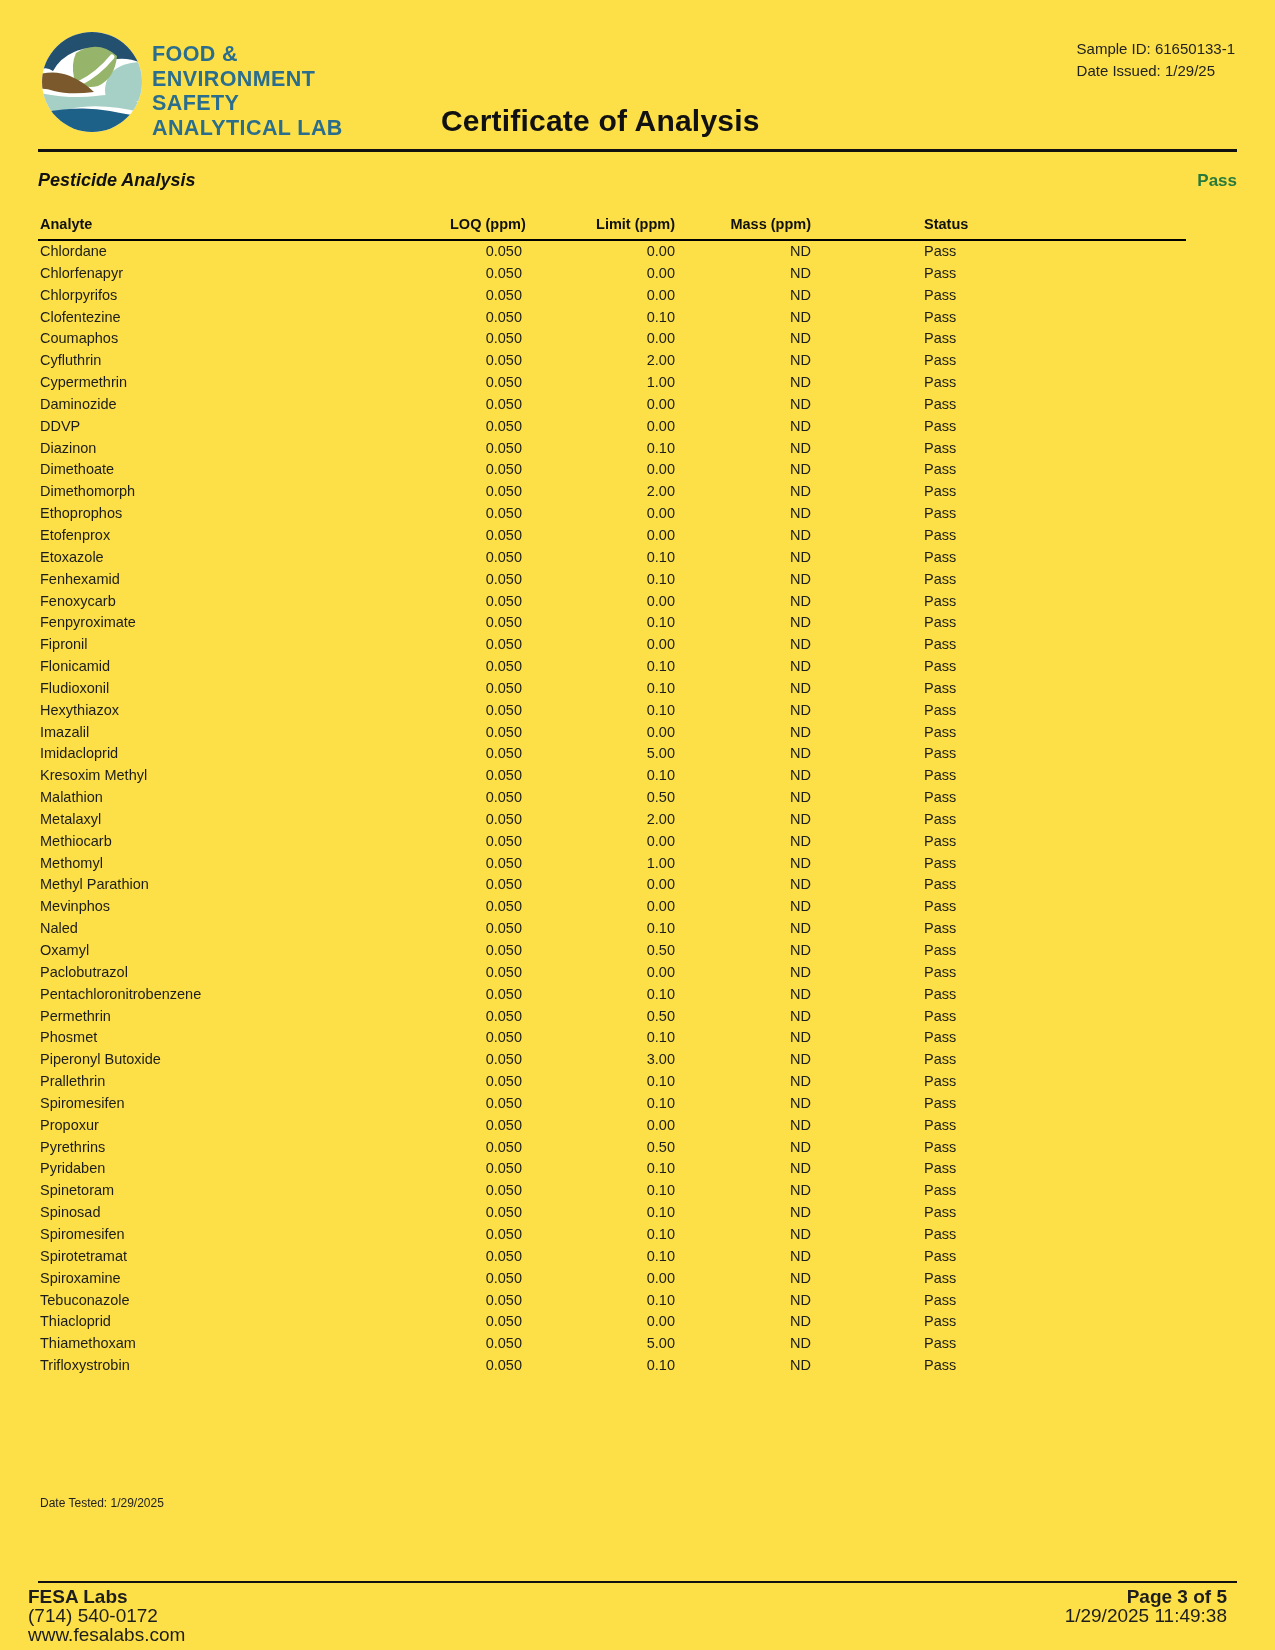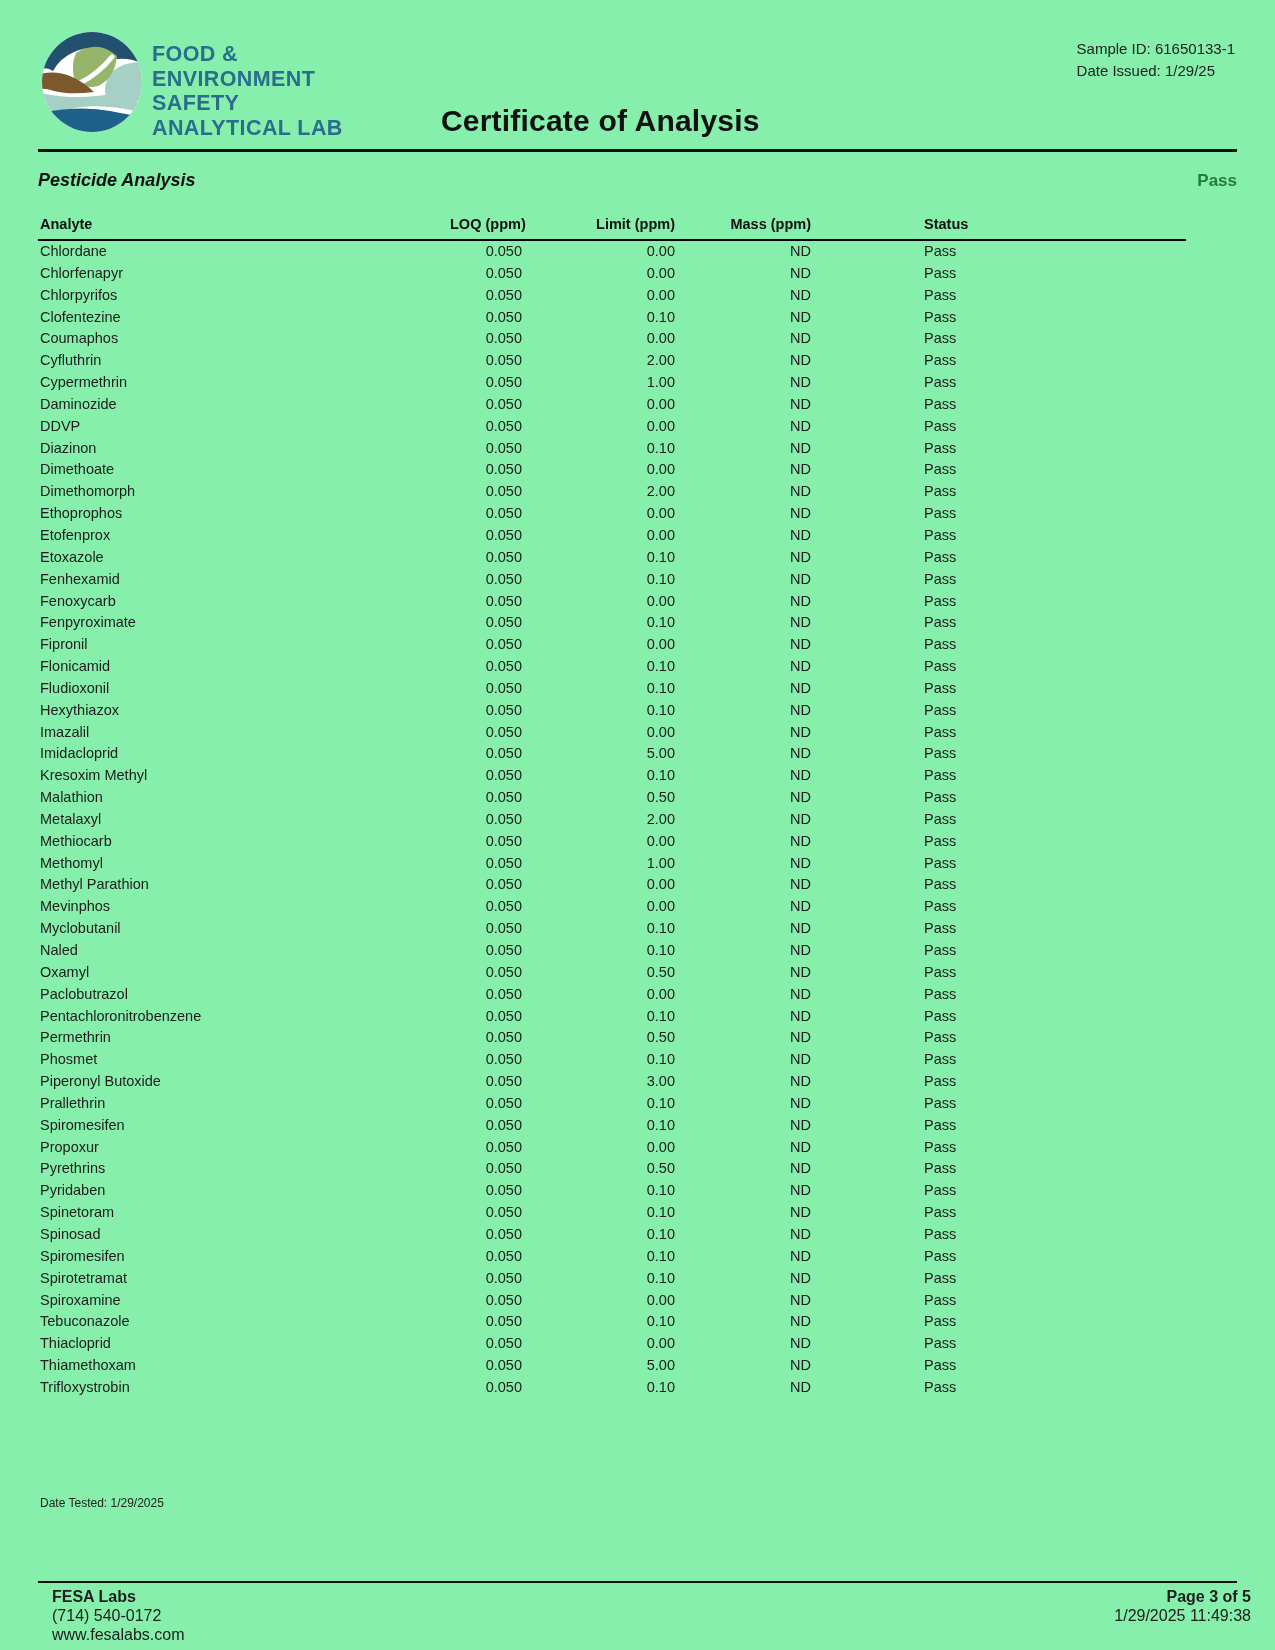--- a/index.html
+++ b/index.html
@@ -6,21 +6,21 @@
   html, body { background: #ffffff; }
   body {
     font-family: "Liberation Sans", "DejaVu Sans", sans-serif;
     color: #1b1b1b;
     width: 1275px;
   }
   .page {
     position: relative;
     width: 1275px;
     height: 1650px;
-    background: #86efac;
+    background: #fde047;
     overflow: hidden;
   }
 
   
   .logo-wrap { position: absolute; left: 40px; top: 30px; width: 104px; height: 104px; }
   .lab-name {
     position: absolute; left: 152px; top: 42px;
     color: var(--brand-teal, #2b6d8d);
     font-weight: bold;
     font-size: 21.5px;
@@ -76,23 +76,23 @@
   .analysis-table th:nth-child(3), .analysis-table td:nth-child(3),
   .analysis-table th:nth-child(4), .analysis-table td:nth-child(4) { text-align: right; }
   .analysis-table th:nth-child(5), .analysis-table td:nth-child(5) { text-align: left; padding-left: 113px; }
 
   
   .footnote {
     position: absolute; left: 24px; top: 1496px;
     font-size: 12px; color: #222; margin-left: 16px;
   }
   .footer {
-    position: absolute; left: 52px; top: 1587px; width: 1199px;
+    position: absolute; left: 28px; top: 1587px; width: 1199px;
     display: flex; justify-content: space-between;
-    font-size: 16px; line-height: 19px; color: #1d1d1d;
+    font-size: 19px; line-height: 19px; color: #1d1d1d;
   }
   .footer .company, .footer .page-num { font-weight: bold; }
   .footer .right { text-align: right; }
 </style>
 </head>
 <body>
 
 <div class="page">
 
   <div class="logo-wrap">
@@ -365,27 +365,20 @@
           <td>Pass</td>
         </tr>
         <tr>
           <td>Mevinphos</td>
           <td>0.050</td>
           <td>0.00</td>
           <td>ND</td>
           <td>Pass</td>
         </tr>
         <tr>
-          <td>Myclobutanil</td>
-          <td>0.050</td>
-          <td>0.10</td>
-          <td>ND</td>
-          <td>Pass</td>
-        </tr>
-        <tr>
           <td>Naled</td>
           <td>0.050</td>
           <td>0.10</td>
           <td>ND</td>
           <td>Pass</td>
         </tr>
         <tr>
           <td>Oxamyl</td>
           <td>0.050</td>
           <td>0.50</td>

